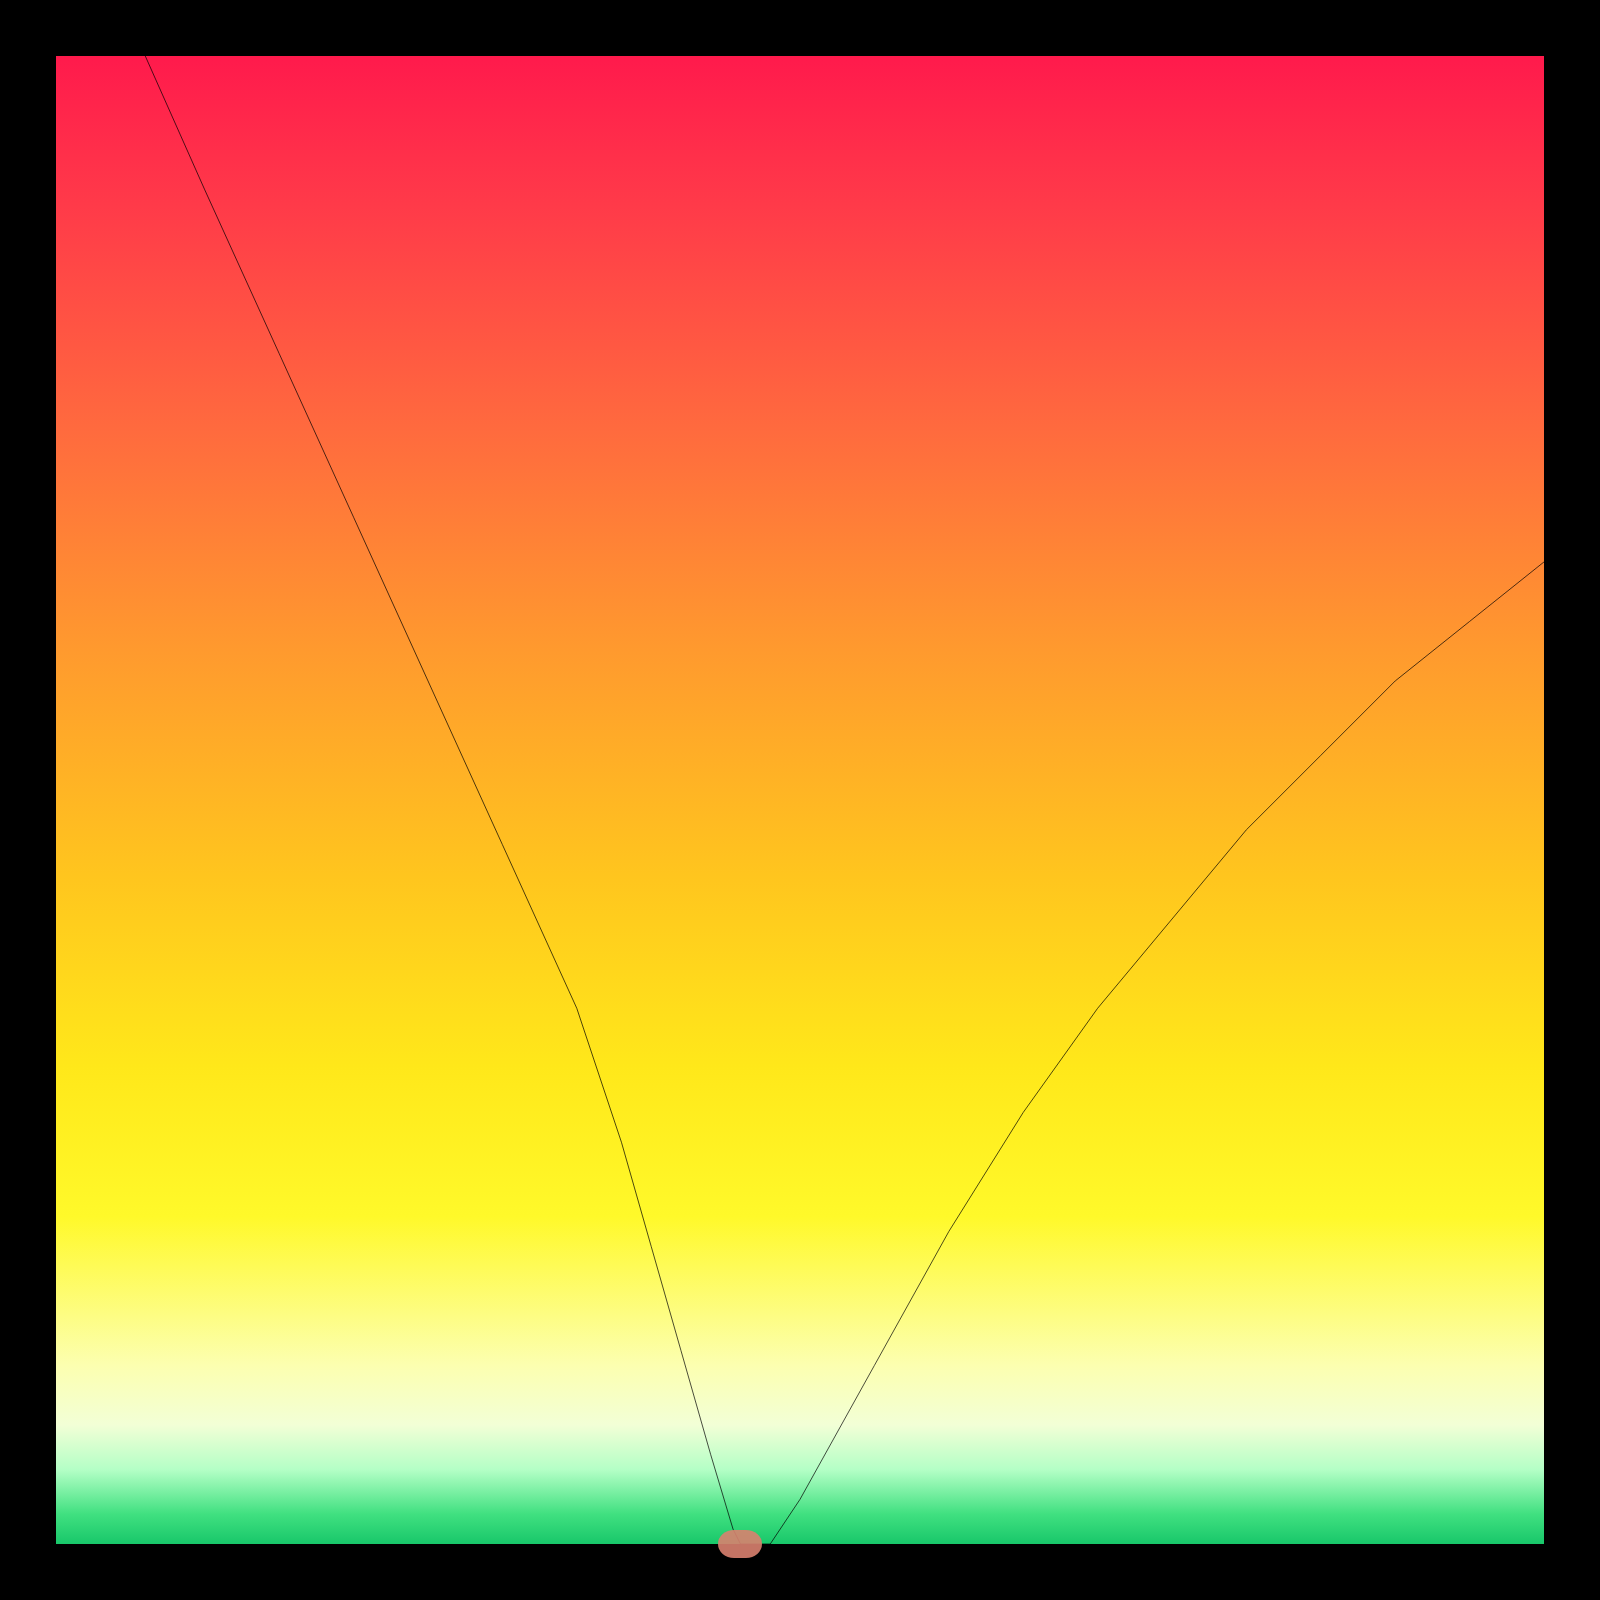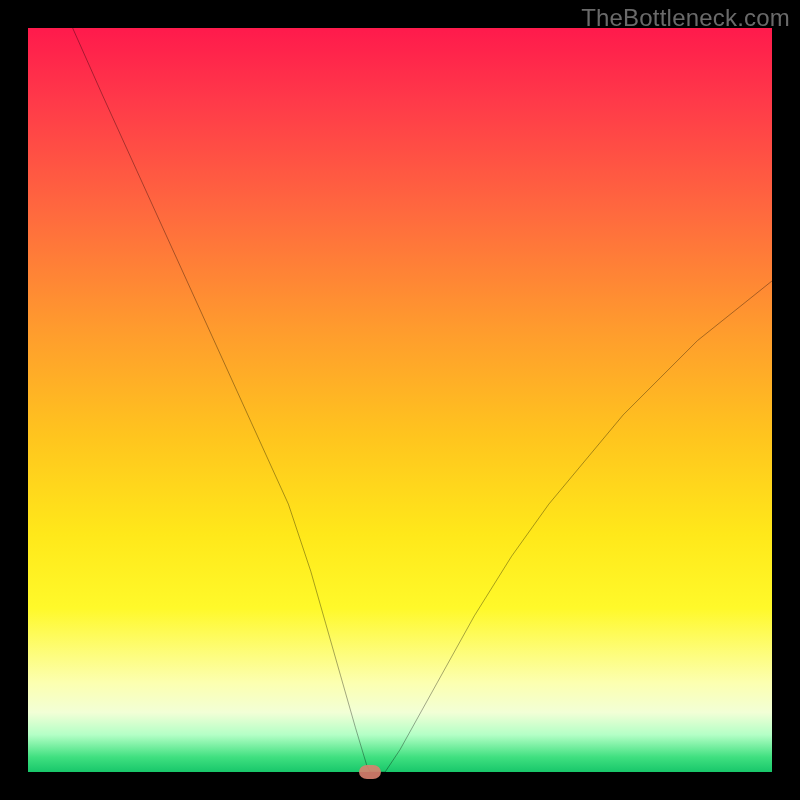--- a/index.html
+++ b/index.html
@@ -60,21 +60,20 @@
     background: #d9816f;
     opacity: 0.9;
     transform: translate(-50%, -50%);
   }
 </style>
 </head>
 <body>
 
 <div class="frame">
 
-  <div class="watermark">TheBottleneck.com</div>
 
   <div class="plot">
     <div class="gradient"></div>
 
     <svg class="curve" viewBox="0 0 100 100" preserveAspectRatio="none">
       <path fill="none" stroke="#000" stroke-width="0.35" vector-effect="non-scaling-stroke" stroke-linejoin="round" stroke-linecap="round" d="M6.000 0.000 L10.000 9.000 L15.000 20.000 L20.000 31.000 L25.000 42.000 L30.000 53.000 L35.000 64.000 L38.000 73.000 L40.000 80.000 L42.000 87.000 L44.000 94.000 L45.500 99.000 L46.000 100.000 L48.000 100.000 L50.000 97.000 L55.000 88.000 L60.000 79.000 L65.000 71.000 L70.000 64.000 L75.000 58.000 L80.000 52.000 L85.000 47.000 L90.000 42.000 L95.000 38.000 L100.000 34.000"></path>
     </svg>
 
     <div class="marker" style="left: 46%; top: 100%; background: rgb(217, 129, 111);"></div>
   </div>

